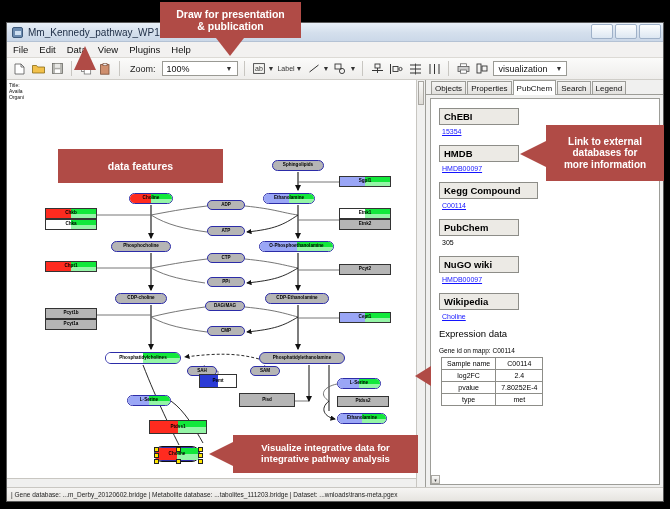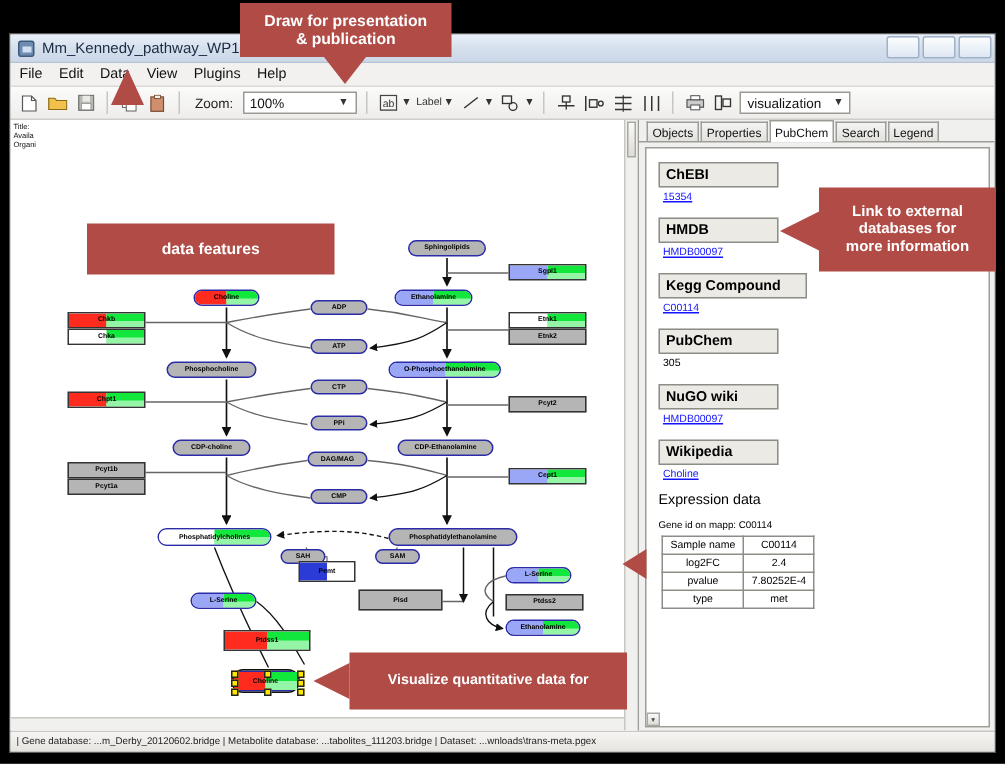--- a/index.html
+++ b/index.html
@@ -601,21 +601,22 @@
               <div class="half" style="left: 50%; width: 50%; top: 50%; bottom: 0px; background: rgba(255, 255, 255, 0.55);"></div>
               <span class="lbl">Ptdss1</span>
             </div>
           </div>
 
         <div class="callout" style="left:51px; top:69px; width:165px; height:34px; font-size:10.5px; flex-direction:column;">
           <span>data features</span>
         </div>
 
         <div class="callout" style="left:226px; top:355px; width:185px; height:38px; font-size:9.5px; flex-direction:column;">
-          <span>Visualize quantitative data  for</span>
+          <span>Visualize integrative data  for</span>
+          <span>integrative pathway analysis</span>
         </div>
         <div class="arrow-left" style="left:202px; top:362px; border-top:12px solid transparent; border-bottom:12px solid transparent; border-right:24px solid #b04b46;"></div>
 
         <div class="vscroll">
             <div class="thumb"></div>
           </div>
         <div class="hscroll"></div>
       </div>
 
       <div id="sidebar">

